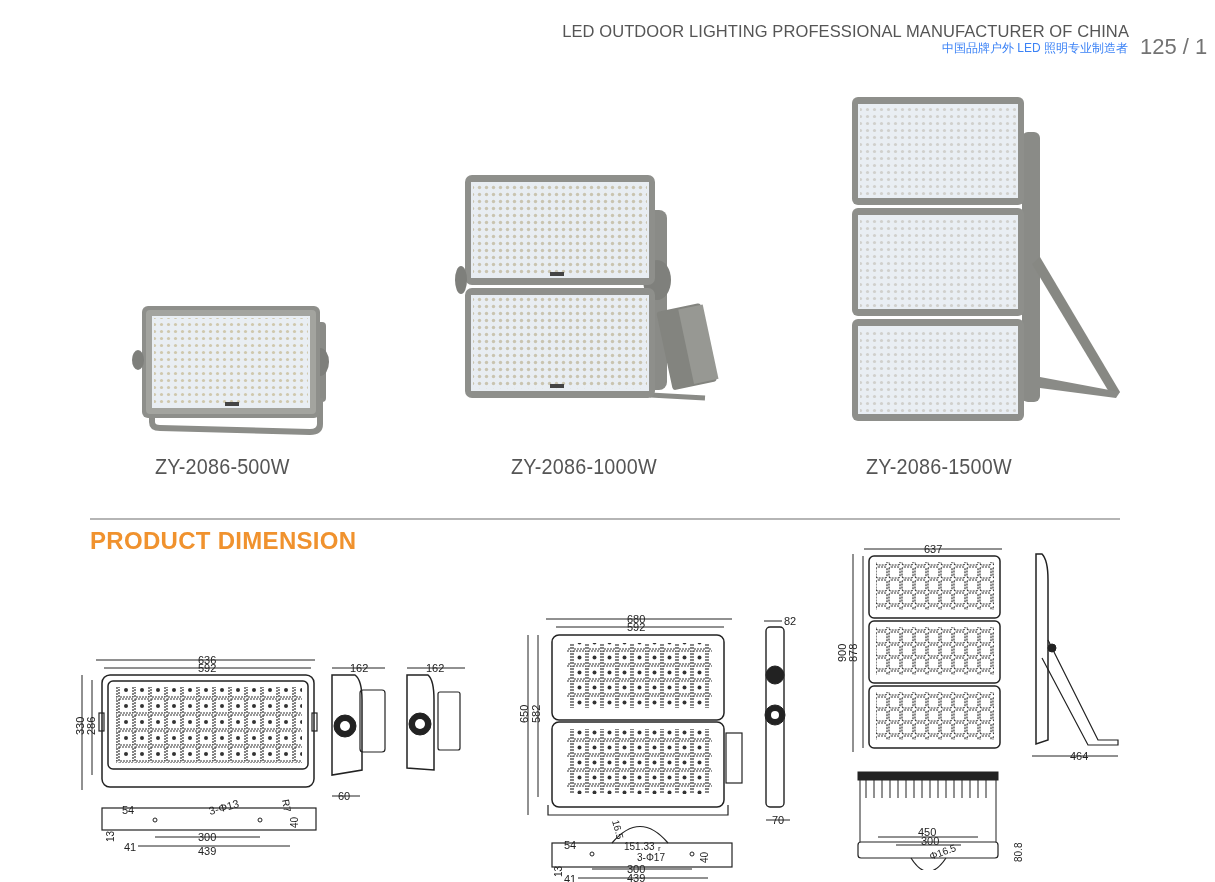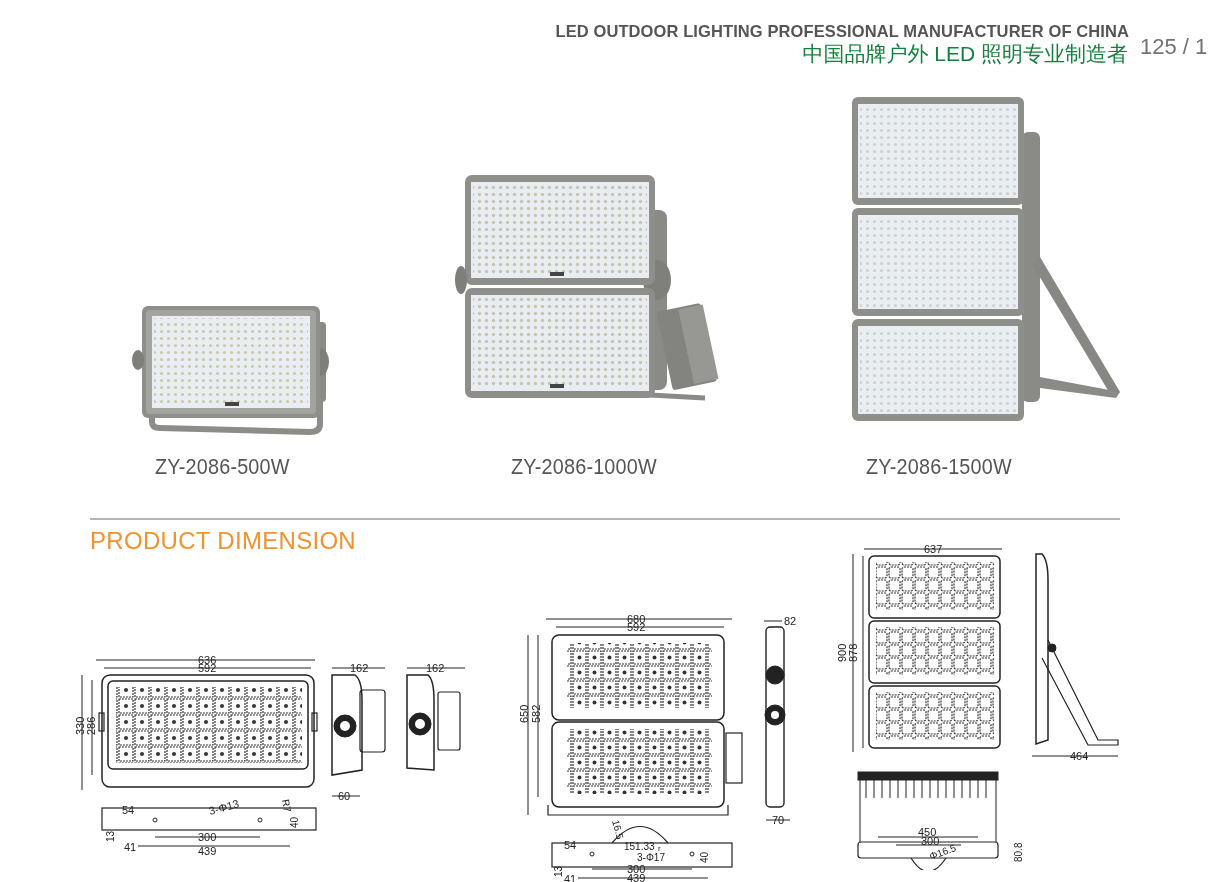--- a/index.html
+++ b/index.html
@@ -1,23 +1,23 @@
 <!DOCTYPE html>
 <html><head>
 <meta charset="utf-8">
 <style>
   html,body{margin:0;padding:0;background:#fff;}
   body{width:1215px;height:882px;position:relative;overflow:hidden;font-family:"Liberation Sans",sans-serif;color:#4a4a4a;}
-  .hdr-en{position:absolute;right:86px;top:22px;font-size:16.5px;letter-spacing:0.1px;color:#555;font-weight:700;white-space:nowrap;}
-  .hdr-cn{position:absolute;right:87px;top:40px;font-size:21px;color:#15803d;white-space:nowrap;}
+  .hdr-en{position:absolute;right:86px;top:22px;font-size:16.5px;letter-spacing:0.1px;color:#555;font-weight:400;white-space:nowrap;}
+  .hdr-cn{position:absolute;right:87px;top:40px;font-size:12px;color:#3b82f6;white-space:nowrap;}
   .pageno{position:absolute;left:1140px;top:34px;font-size:22px;color:#737373;white-space:nowrap;}
   .product{position:absolute;}
   .pname{position:absolute;font-size:22px;color:#555;white-space:nowrap;transform:scaleX(0.9);transform-origin:left top;letter-spacing:0.2px;}
   .divider{position:absolute;left:90px;top:518px;width:1030px;height:2px;background:#b5b5b5;}
-  .sec-title{position:absolute;left:90px;top:527px;font-size:24px;color:#f0922e;letter-spacing:0.3px;font-weight:400;white-space:nowrap;}
+  .sec-title{position:absolute;left:90px;top:527px;font-size:24px;color:#f0922e;letter-spacing:0.3px;font-weight:700;white-space:nowrap;}
   svg text{font-family:"Liberation Sans",sans-serif;fill:#222;}
   .draw{position:absolute;}
 </style>
 </head>
 <body>
 
 <div class="hdr-en">LED OUTDOOR LIGHTING PROFESSIONAL MANUFACTURER OF CHINA</div>
 <div class="hdr-cn">中国品牌户外 LED 照明专业制造者</div>
 <div class="pageno">125 / 1</div>
 

